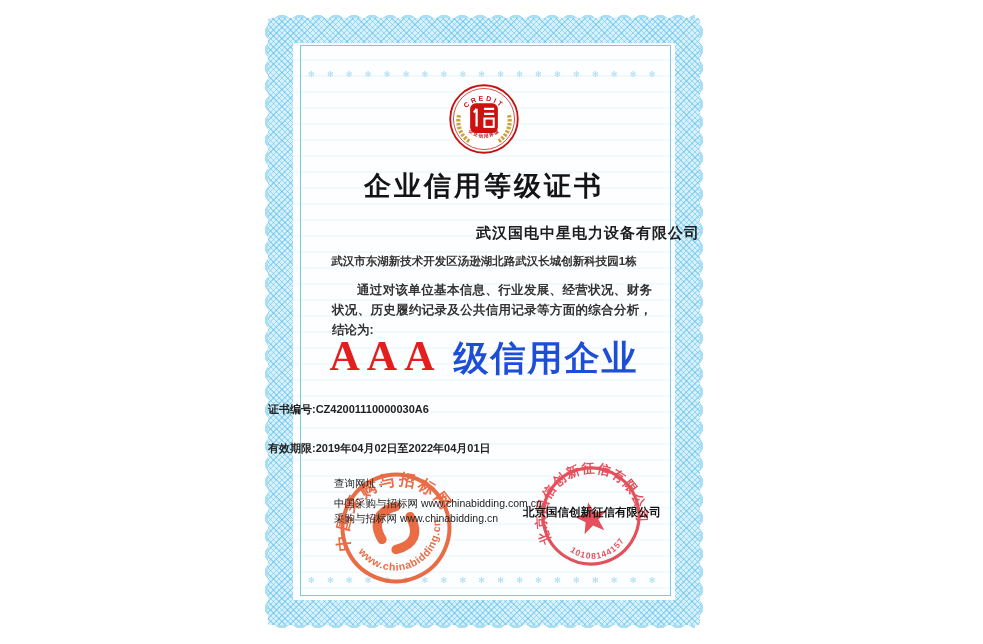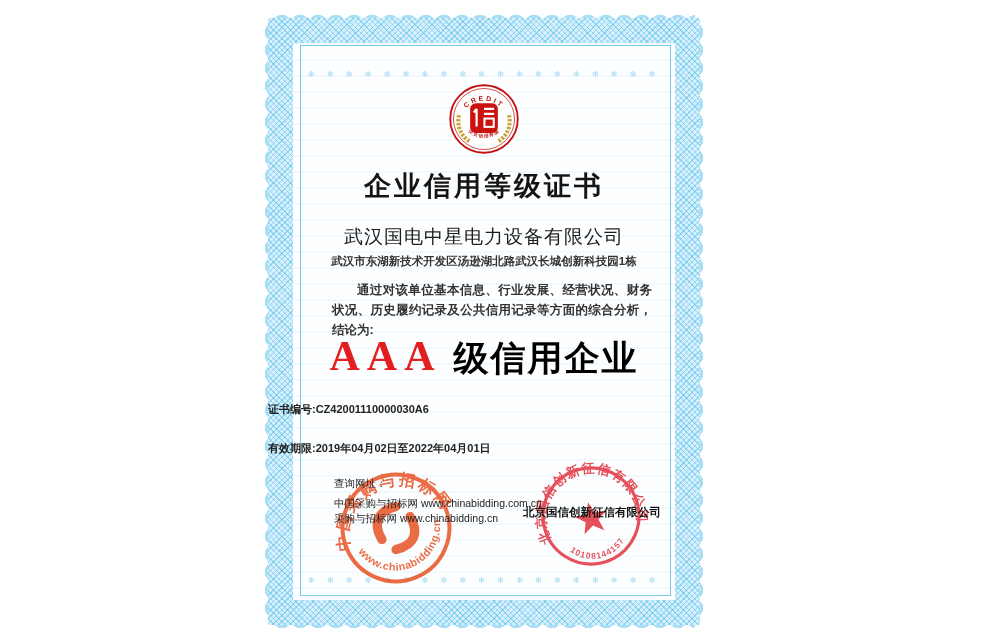--- a/index.html
+++ b/index.html
@@ -29,30 +29,30 @@
     border:1px solid #7cc9e8;pointer-events:none;}
   .star-row{position:absolute;left:40px;width:352px;text-align:center;color:#a5daf1;
     font-size:8px;letter-spacing:5px;white-space:nowrap;overflow:hidden;height:10px;line-height:10px;}
   .star-top{top:52px;} .star-bottom{top:558px;}
 
   
   .content{position:absolute;inset:0;z-index:3;}
   .logo{position:absolute;left:50%;top:64px;transform:translateX(-50%);width:74px;height:74px;}
   .title{position:absolute;left:0;right:0;top:150px;text-align:center;
     font-size:27px;font-weight:700;letter-spacing:3px;color:#141414;}
-  .company{position:absolute;left:0;right:0;top:206px;text-align:center;
-    font-size:19px;font-weight:400;letter-spacing:1px;color:#1d1d1d;}
+  .company{position:absolute;left:0;right:0;top:206px;text-align:right;
+    font-size:15px;font-weight:700;letter-spacing:1px;color:#1d1d1d;}
   .address{position:absolute;left:0;right:0;top:236px;text-align:center;
     font-size:11.5px;font-weight:700;color:#333;}
   .para{position:absolute;left:64px;top:262px;width:320px;font-size:12.5px;font-weight:600;
     color:#333;line-height:20px;text-align:justify;text-indent:2em;}
   .rating{position:absolute;left:0;right:0;top:314px;text-align:center;white-space:nowrap;}
   .rating .grade{font-size:42px;font-weight:800;letter-spacing:7px;color:#e41e1e;
     font-family:Liberation Serif, serif;}
-  .rating .suffix{font-size:35px;font-weight:800;color:#000000;margin-left:12px;
+  .rating .suffix{font-size:35px;font-weight:800;color:#1d4ed8;margin-left:12px;
     font-family:"DejaVu Serif","Liberation Serif",serif;letter-spacing:2px;}
   .meta{position:absolute;left:0;right:0;top:384px;display:flex;justify-content:center;gap:24px;
     font-size:11px;font-weight:700;color:#222;flex-direction:column;}
   .query{position:absolute;left:66px;top:458px;font-size:10.5px;font-weight:400;color:#222;
     line-height:15.5px;text-align:left;z-index:6;}
   .query .q-label{margin-bottom:4px;}
 
   
   .seal{position:absolute;mix-blend-mode:multiply;opacity:.88;}
   .seal-left{left:48px;top:430px;width:160px;height:160px;transform:rotate(-22deg);z-index:5;}

